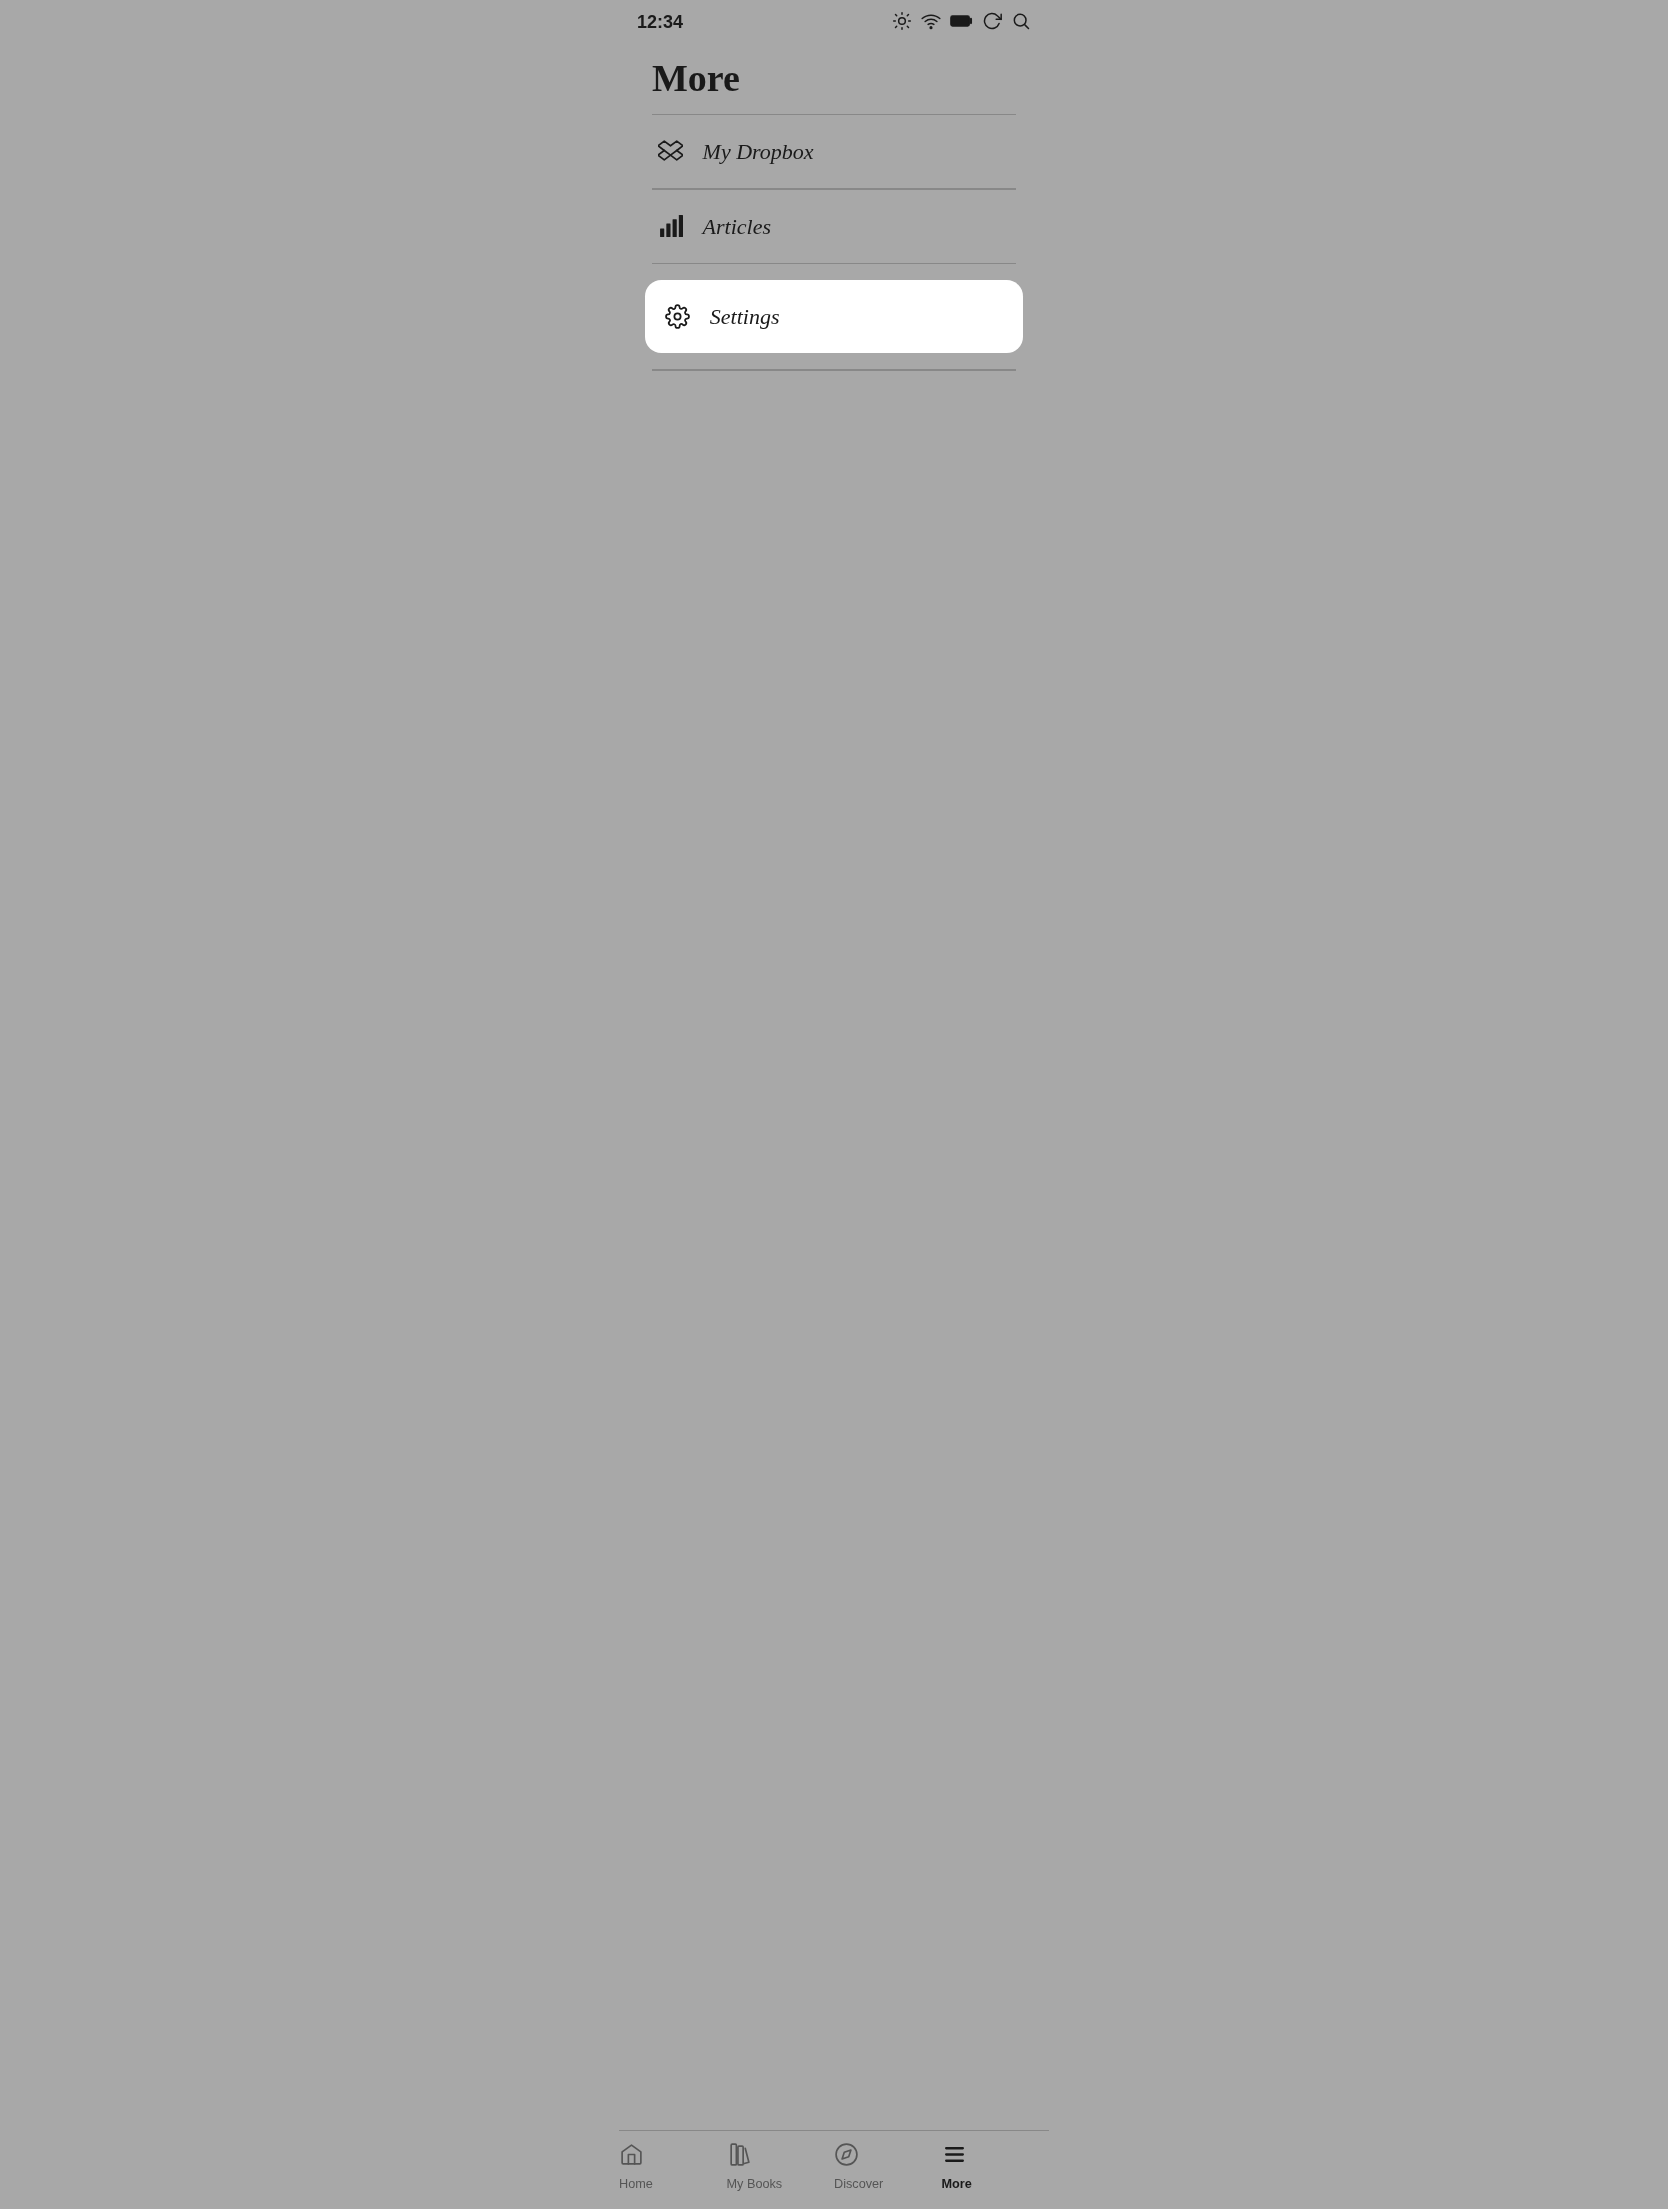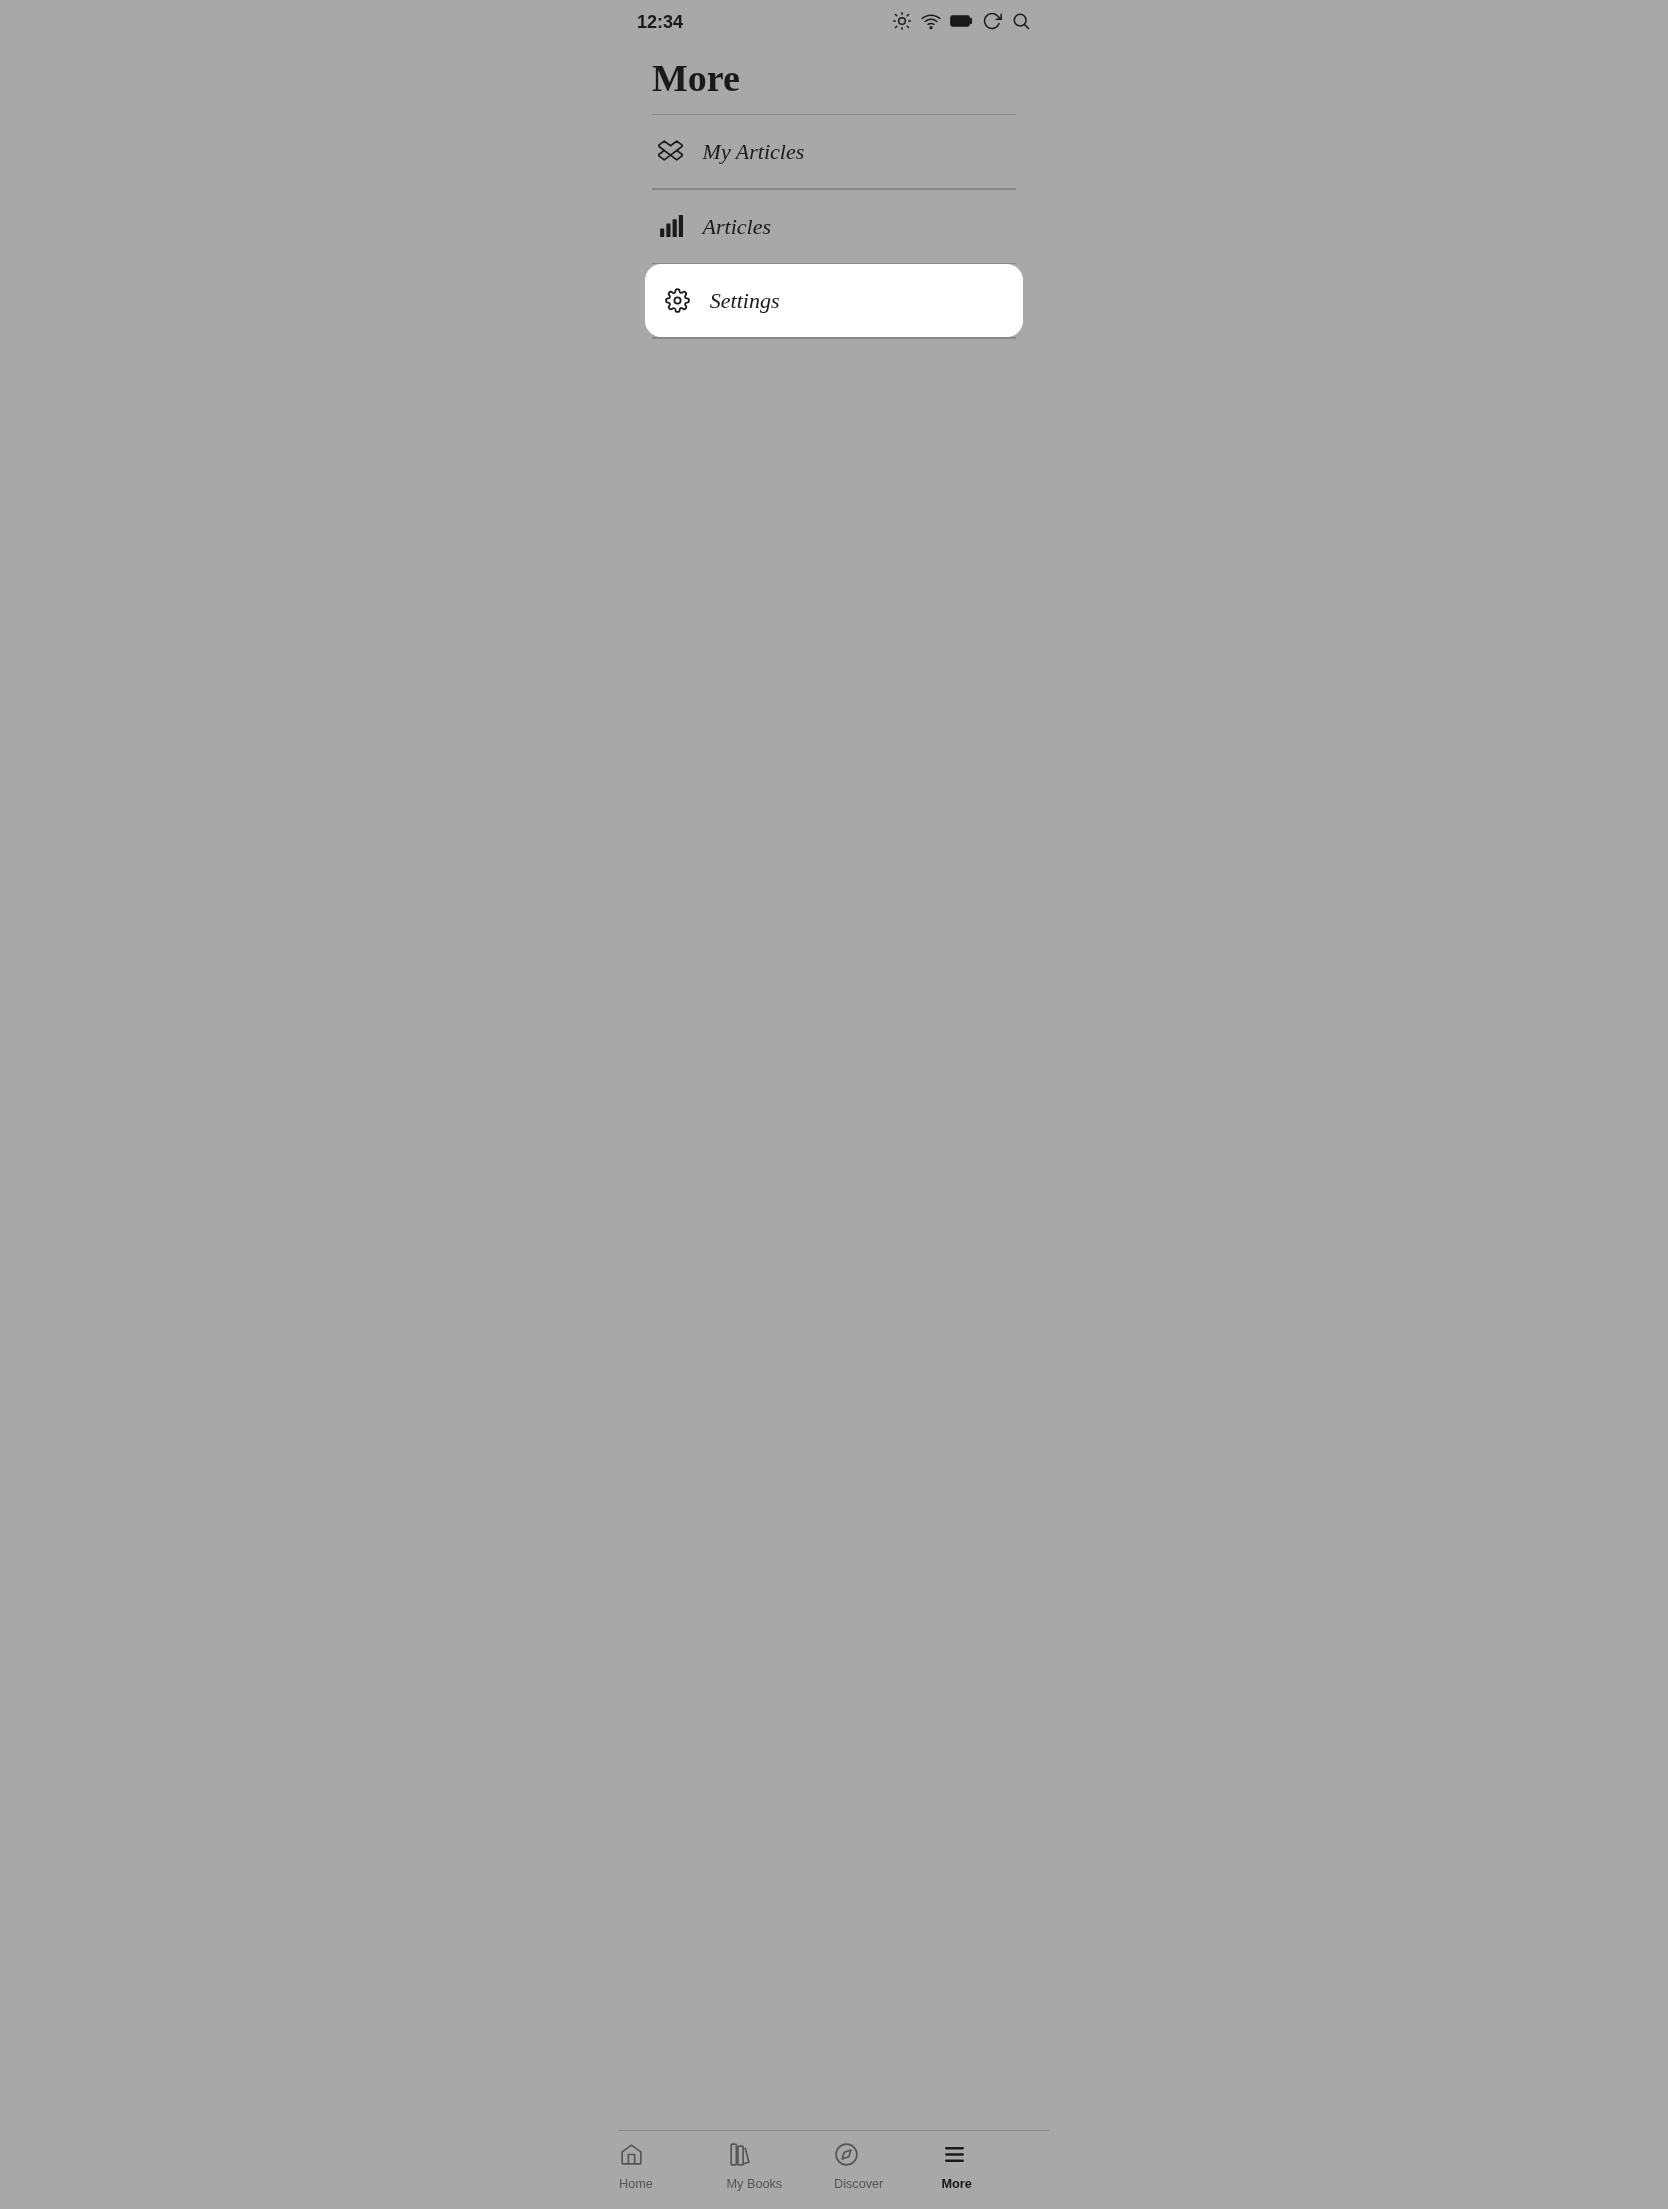--- a/index.html
+++ b/index.html
@@ -81,21 +81,21 @@
       gap: 18px;
       padding: 23.5px 11px 23.5px 3.6px;
       cursor: pointer;
       position: relative;
     }
 
     .menu-item.active {
       background-color: #ffffff;
       border-radius: 16.3px;
       padding: 23.5px 18px;
-      margin: 0 -7.2px;
+      margin: 16px -7.2px;
     }
 
     .menu-item-icon {
       font-size: 23.5px;
       color: #1a1a1a;
       display: flex;
       align-items: center;
       justify-content: center;
       width: 29px;
       flex-shrink: 0;
@@ -209,21 +209,21 @@
 
   <ul class="menu-list">
 
     <li class="menu-item">
       <span class="menu-item-icon">
         <svg class="icon-svg" viewBox="0 0 24 24" fill="none" stroke="#1a1a1a" stroke-width="1.6" stroke-linecap="round" stroke-linejoin="round">
           <path d="M6 2L12 6.5 18 2 24 6.5 18 11 24 15.5 18 20 12 15.5 6 20 0 15.5 6 11 0 6.5z"></path>
           <path d="M6 11L12 15.5 18 11"></path>
         </svg>
       </span>
-      <span class="menu-item-label">My Articles</span>
+      <span class="menu-item-label">My Dropbox</span>
     </li>
     <hr class="divider">
 
     <hr class="divider">
 
     <li class="menu-item">
       <span class="menu-item-icon">
         <svg class="icon-svg" viewBox="0 0 24 24" fill="#1a1a1a" stroke="none">
           <rect x="2" y="14" width="4" height="8" rx="0.5"></rect>
           <rect x="8" y="9" width="4" height="13" rx="0.5"></rect>

